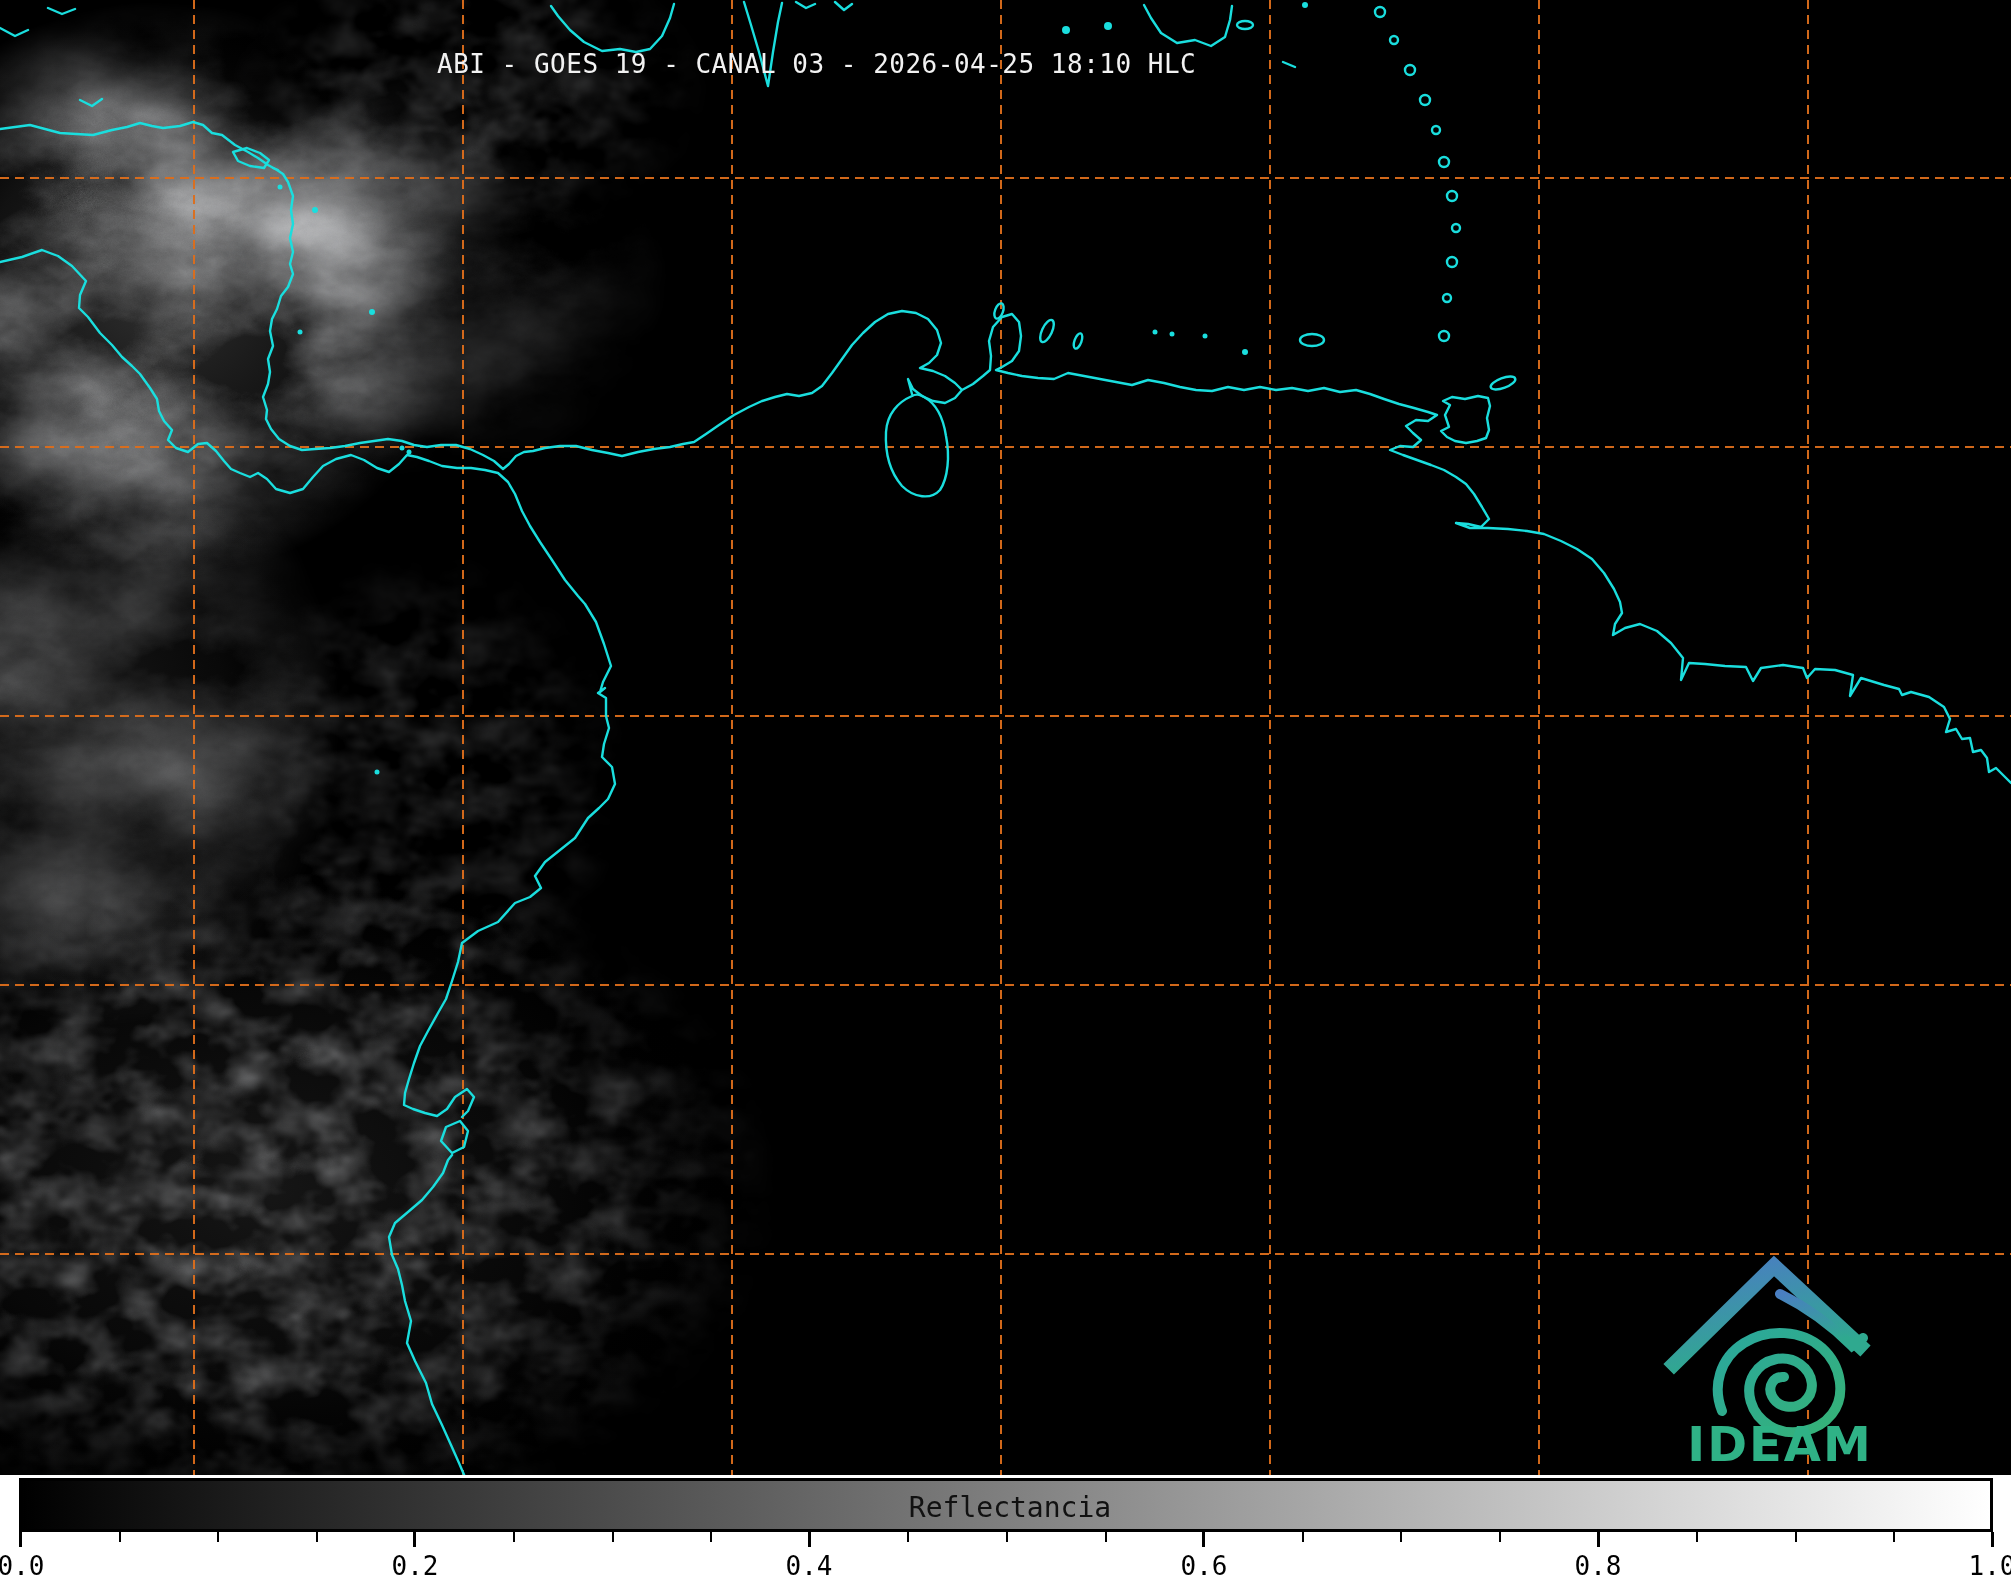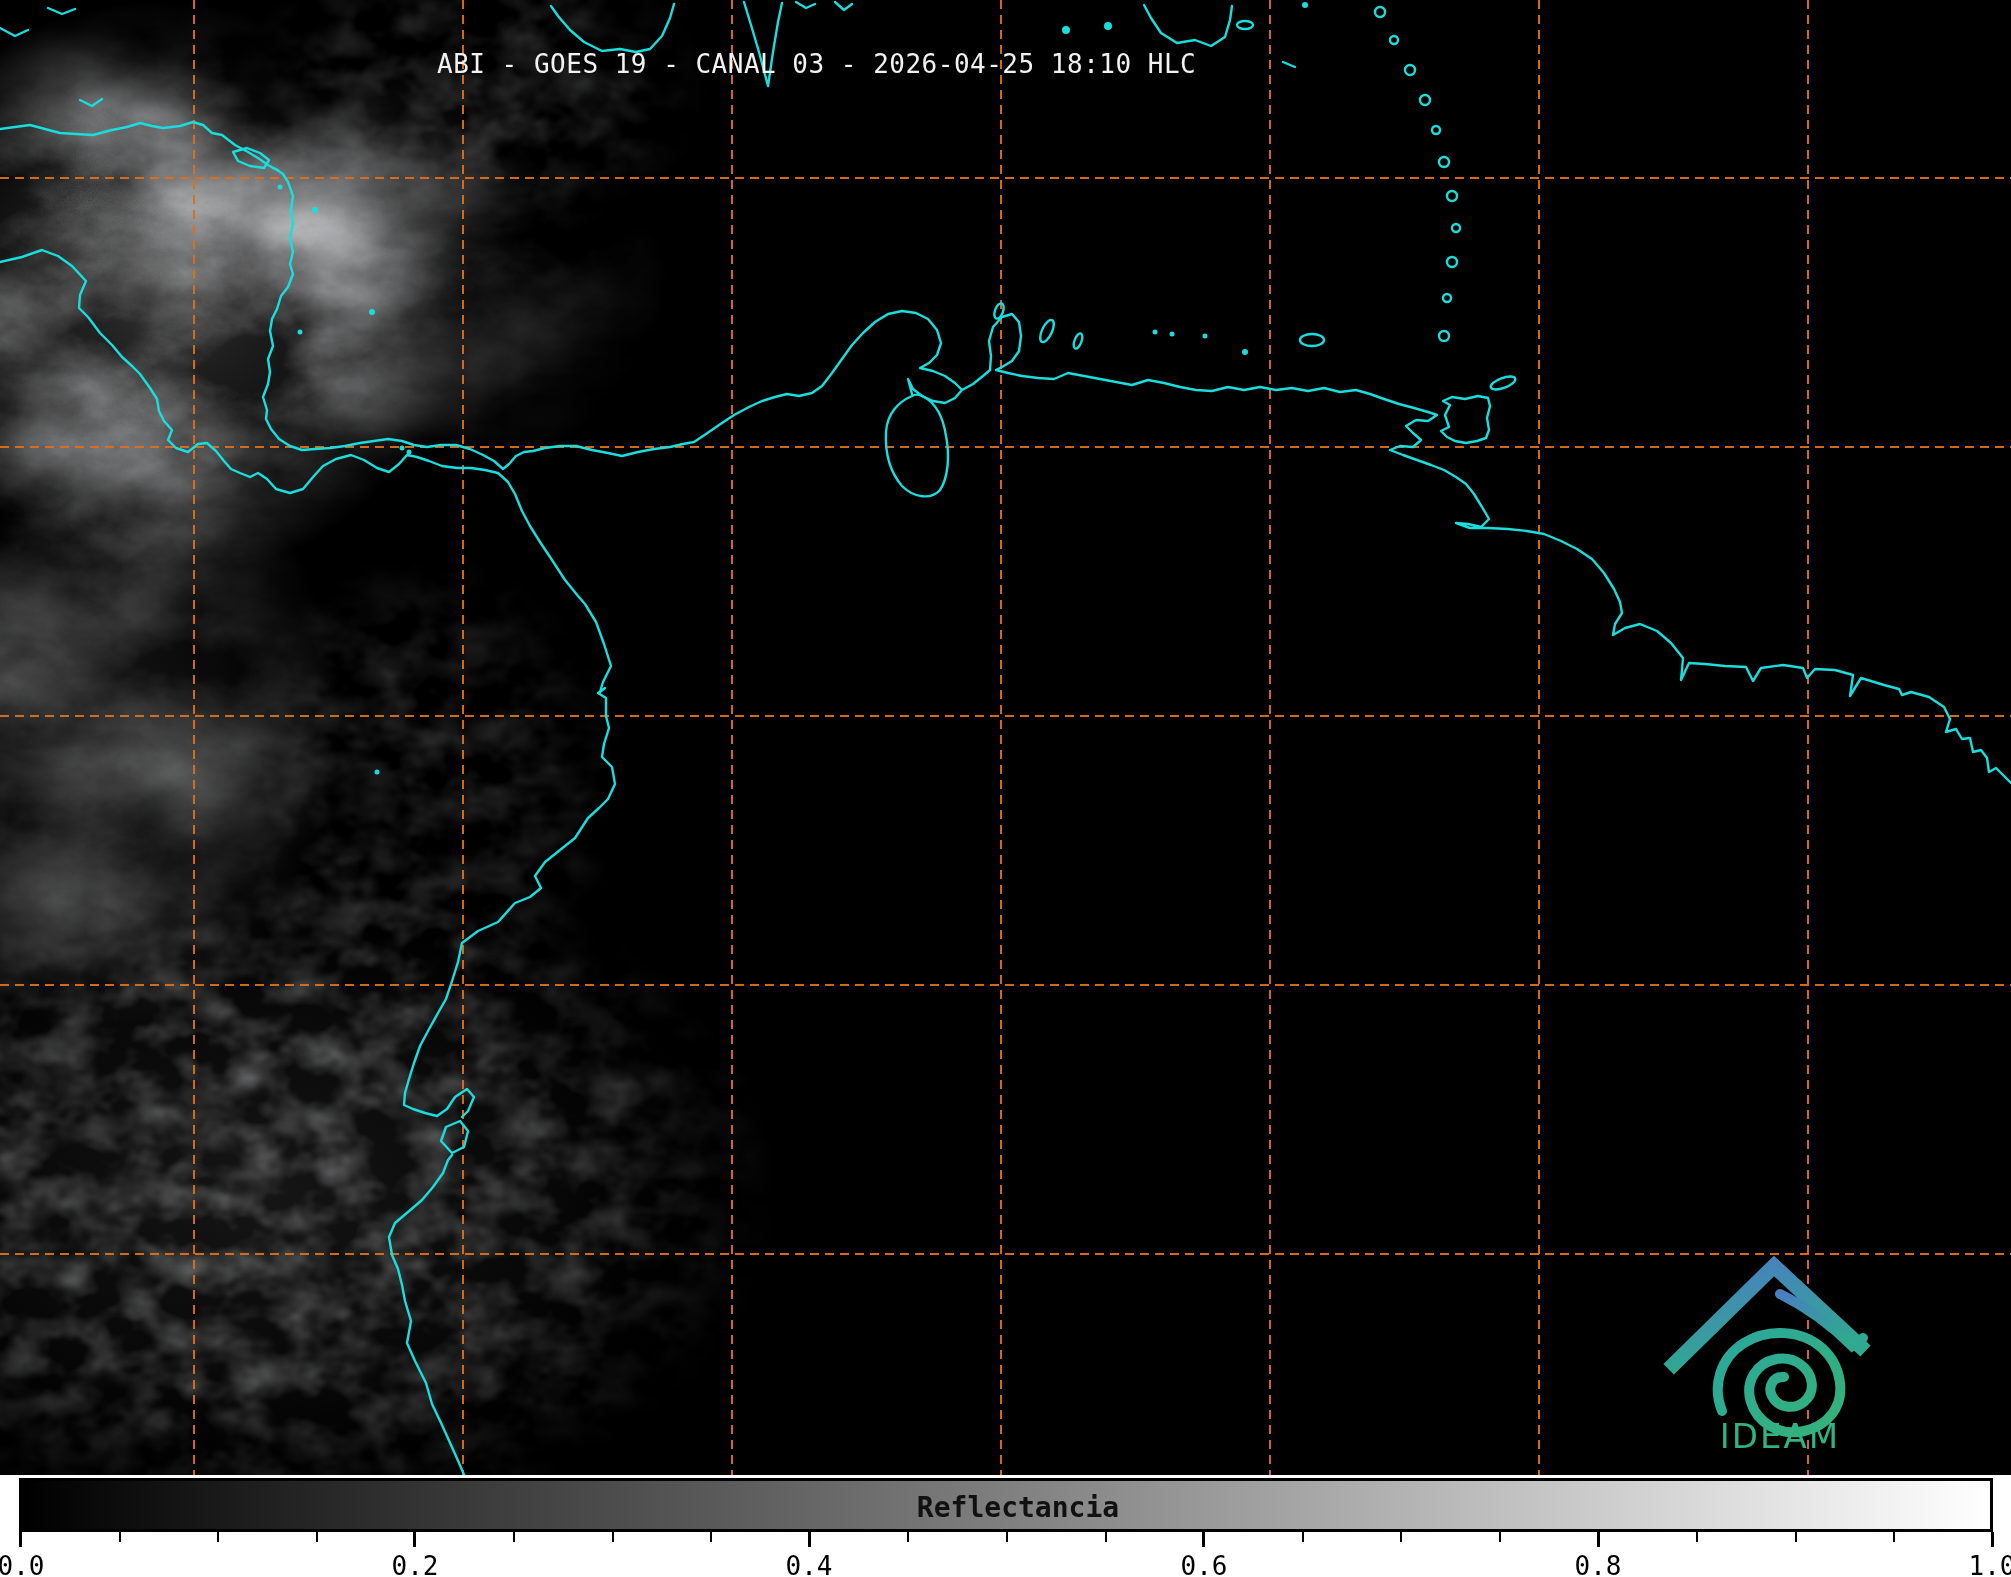--- a/index.html
+++ b/index.html
@@ -9,28 +9,28 @@
   .map svg{position:absolute;left:0;top:0;}
   .map-title{position:absolute;left:437px;top:49px;font-size:26px;letter-spacing:0.5px;
              color:var(--titlecol,#f2f2f2);white-space:pre;}
   
   .coast{fill:none;stroke:var(--coast,#1adede);stroke-width:2.4;stroke-linejoin:round;stroke-linecap:round;}
   .coast-fill{fill:var(--coast,#1adede);stroke:none;}
   .grid line{stroke:var(--gridcol,#dd6e1c);stroke-width:2;stroke-dasharray:9 6;opacity:0.95;}
   
   .logo{position:absolute;left:1652px;top:1246px;width:256px;height:236px;}
   .logo-text{position:absolute;left:28px;top:170px;width:200px;text-align:center;
-             font-family:"DejaVu Sans","Liberation Sans",sans-serif;font-weight:normal;
-             font-size:34px;letter-spacing:2px;color:var(--logogreen,#2fb286);}
+             font-family:"DejaVu Sans","Liberation Sans",sans-serif;font-weight:bold;
+             font-size:48px;letter-spacing:2px;color:var(--logogreen,#2fb286);}
   
   .cbar{position:absolute;left:0;top:1475px;width:2011px;height:102px;background:#ffffff;}
   .cbar-bar{position:absolute;left:19px;top:3px;width:1974px;height:54px;box-sizing:border-box;
             border:3px solid #000;background:linear-gradient(to right,#000000,#ffffff);}
-  .cbar-label{position:absolute;left:12px;top:10px;width:100%;text-align:center;
-              font-weight:bold;font-size:28px;color:var(--cbarlabel,#111);}
+  .cbar-label{position:absolute;left:4px;top:10px;width:100%;text-align:center;
+              font-weight:normal;font-size:28px;color:var(--cbarlabel,#111);}
   .ticks-minor{position:absolute;left:20px;top:57px;width:1976px;height:10px;
      background:repeating-linear-gradient(to right,#000 0 2px,transparent 2px 98.6px);}
   .ticks-major{position:absolute;left:19px;top:57px;width:1977px;height:15px;
      background:repeating-linear-gradient(to right,#000 0 3px,transparent 3px 394.4px);}
   .tick-label{position:absolute;top:76px;transform:translateX(-50%);font-size:26px;color:#000;}
   .tl0{left:21px;} .tl1{left:415px;} .tl2{left:809px;} .tl3{left:1204px;} .tl4{left:1598px;} .tl5{left:1992px;}
 </style>
 </head>
 <body>
 

